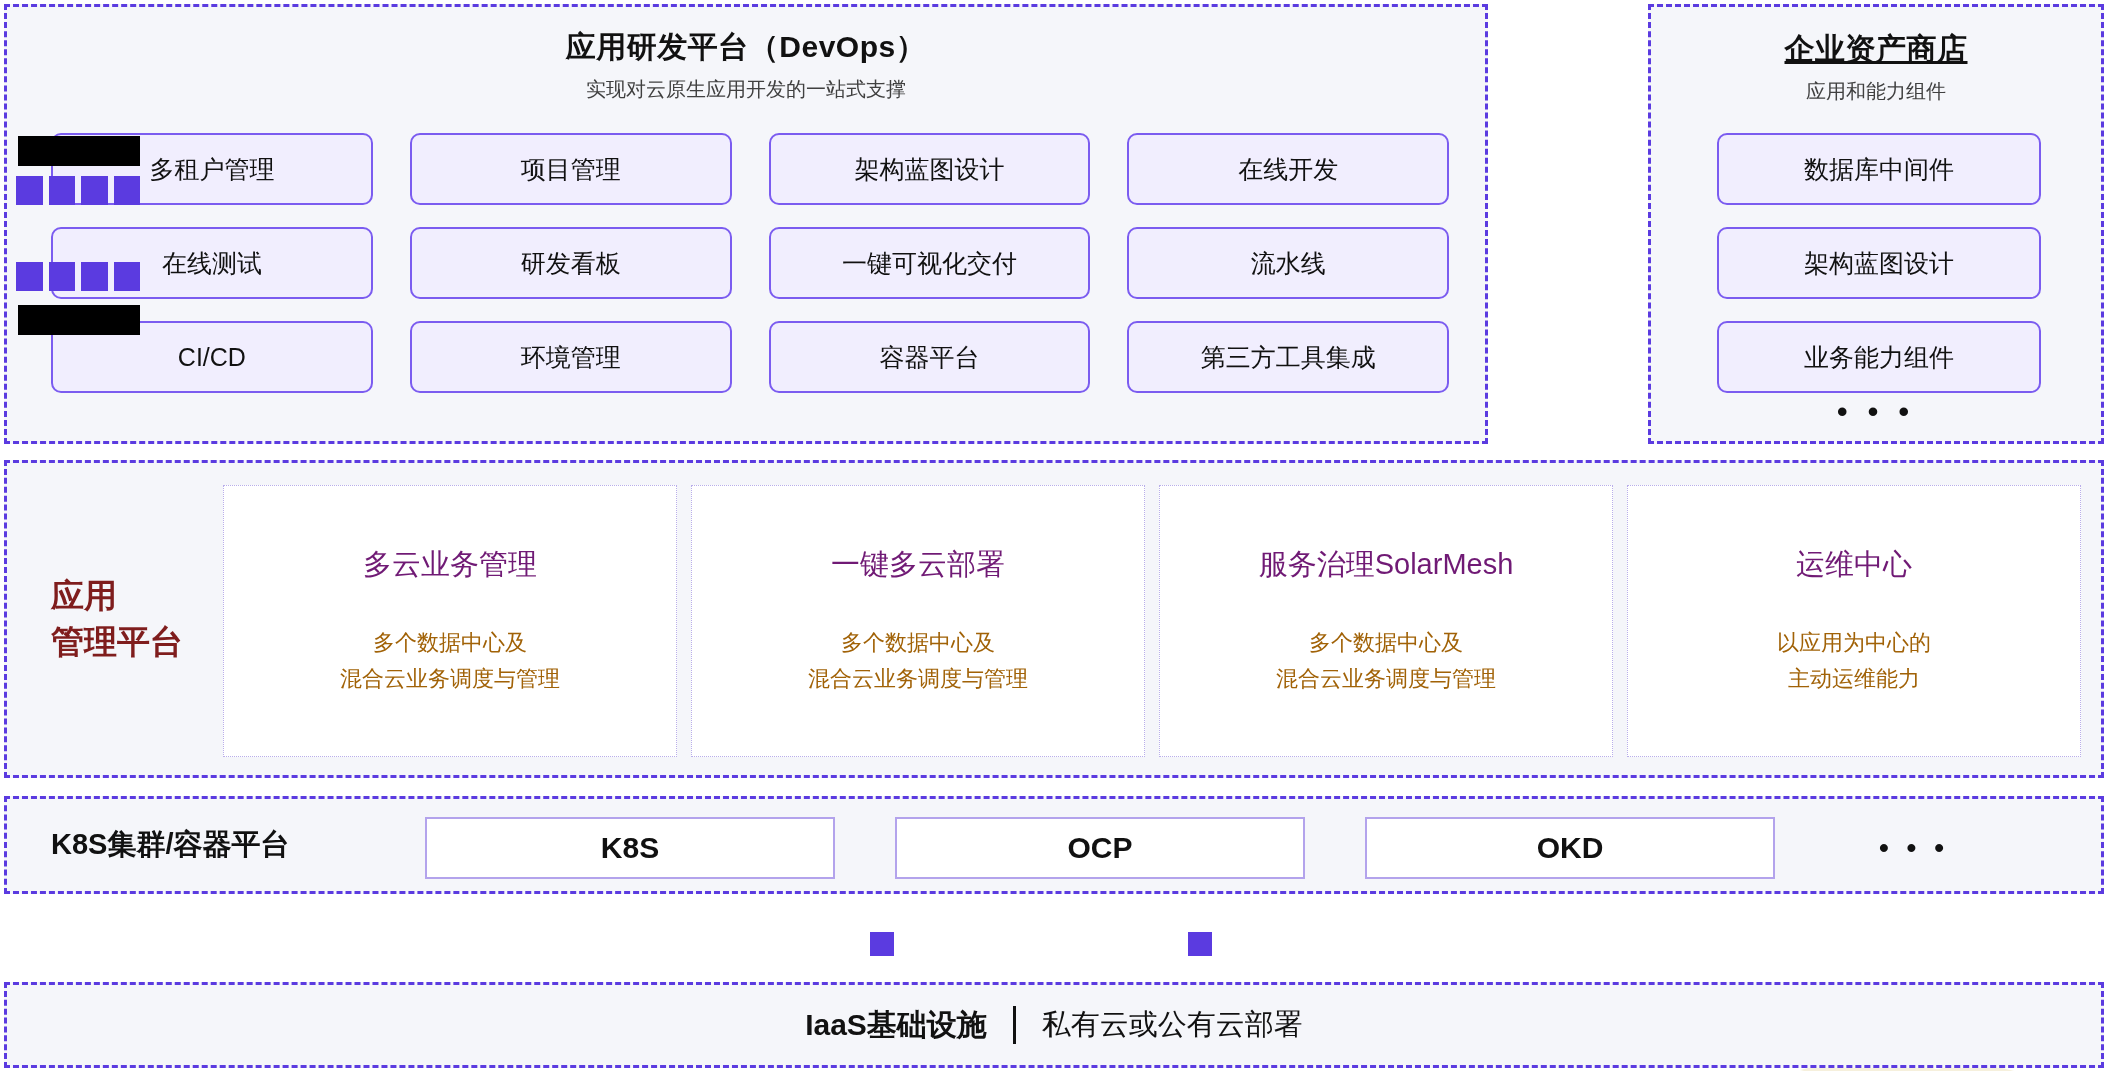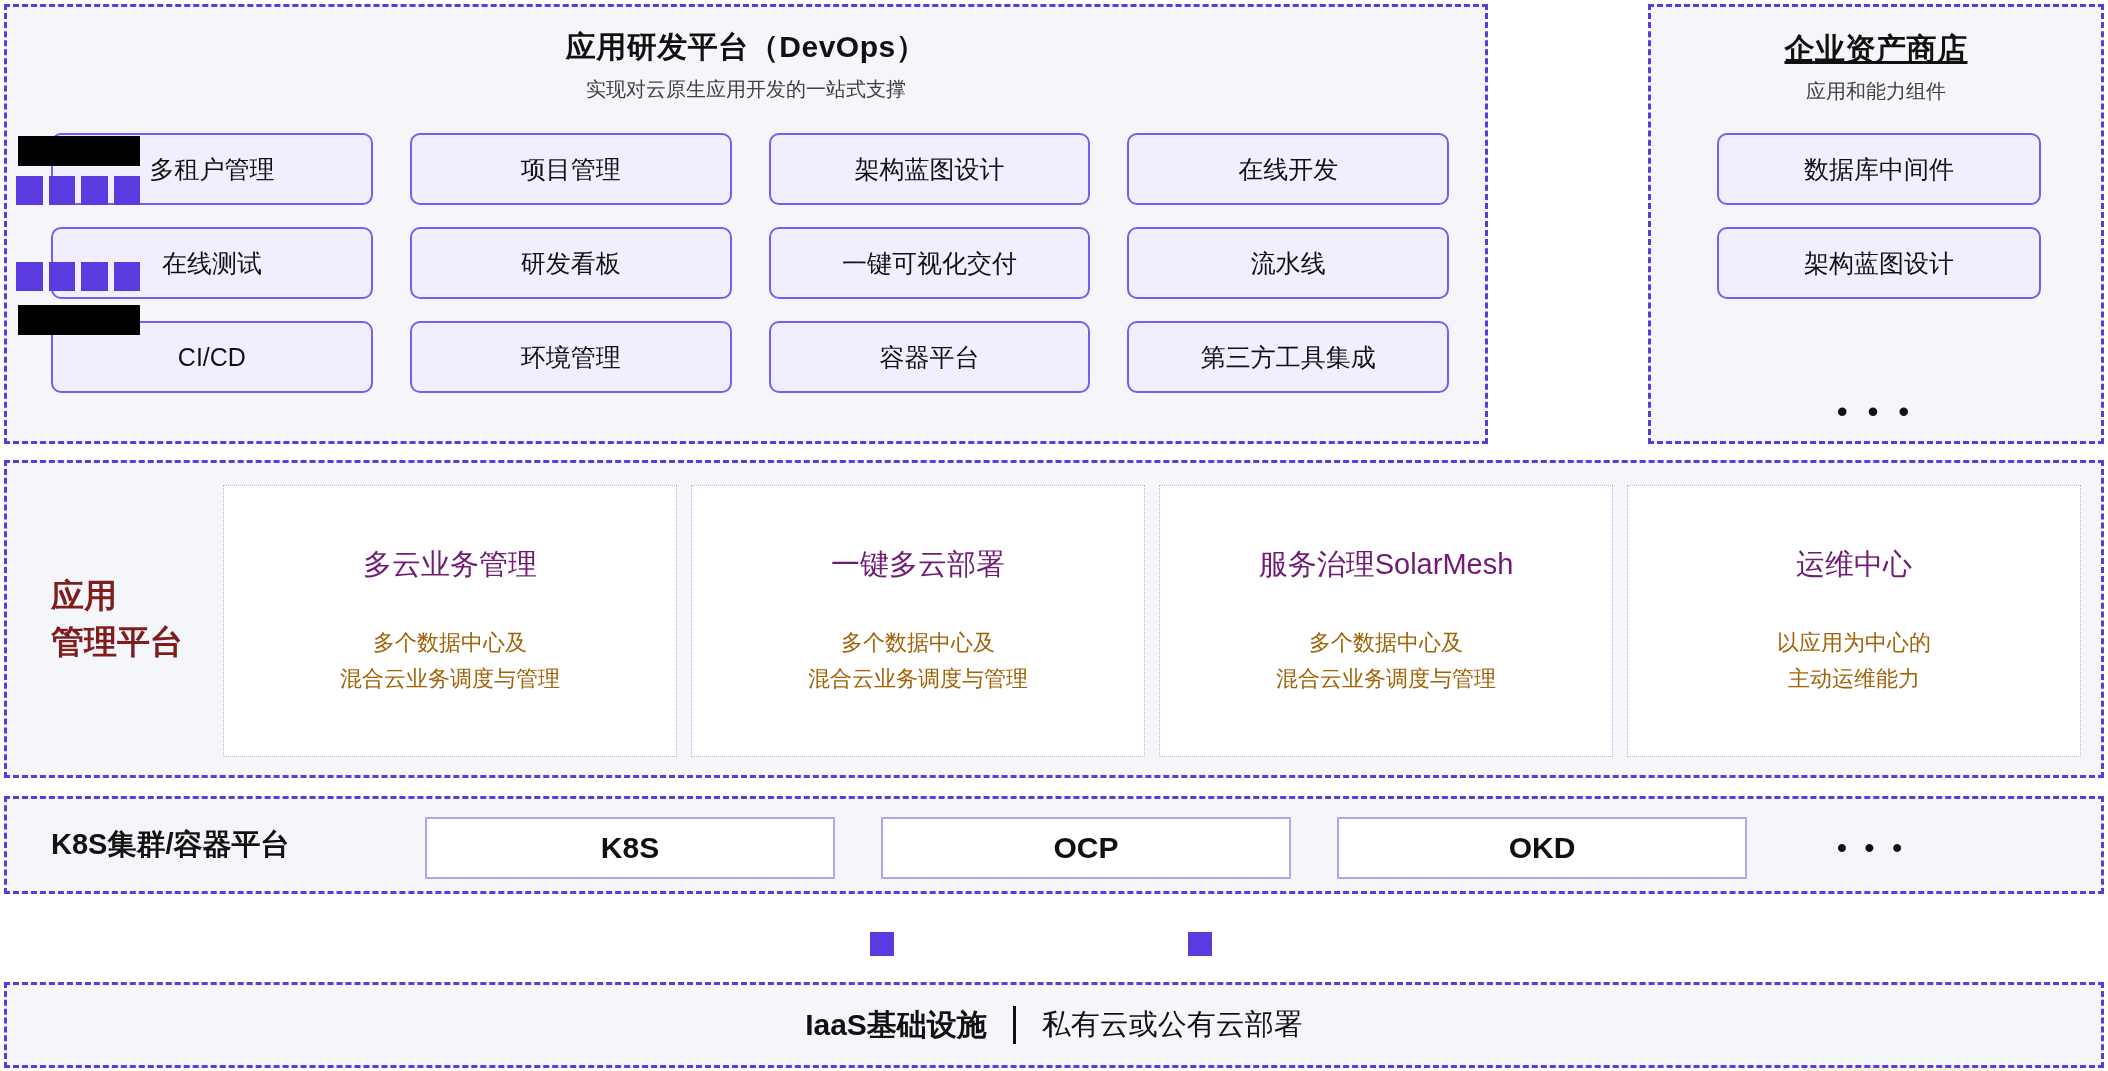--- a/index.html
+++ b/index.html
@@ -180,21 +180,21 @@
     font-size: 29px;
     font-weight: bold;
     color: #111111;
     white-space: nowrap;
   }
   #k8s-items {
     position: absolute;
     left: 418px; top: 18px;
     display: flex;
     align-items: center;
-    gap: 46px;
+    gap: 60px;
   }
   .k8s-chip {
     width: 410px;
     height: 62px;
     background: #ffffff;
     border: 2px solid #B3A3EC;
     display: flex;
     align-items: center;
     justify-content: center;
     font-size: 30px;
@@ -290,20 +290,21 @@
     <div class="redacted" id="redact-bottom"></div>
   </div>
 
   <div class="dashed-box" id="asset-store-box">
     <div class="panel-title">企业资产商店</div>
     <div class="panel-sub">应用和能力组件</div>
 
     <div id="asset-list">
       <div class="chip">数据库中间件</div>
       <div class="chip">架构蓝图设计</div>
+      <div class="chip">业务能力组件</div>
     </div>
     <div id="asset-dots">• • •</div>
   </div>
 
   <div class="dashed-box" id="mgmt-box">
     <div id="mgmt-label">
       <div>应用</div>
       <div>管理平台</div>
     </div>
 

